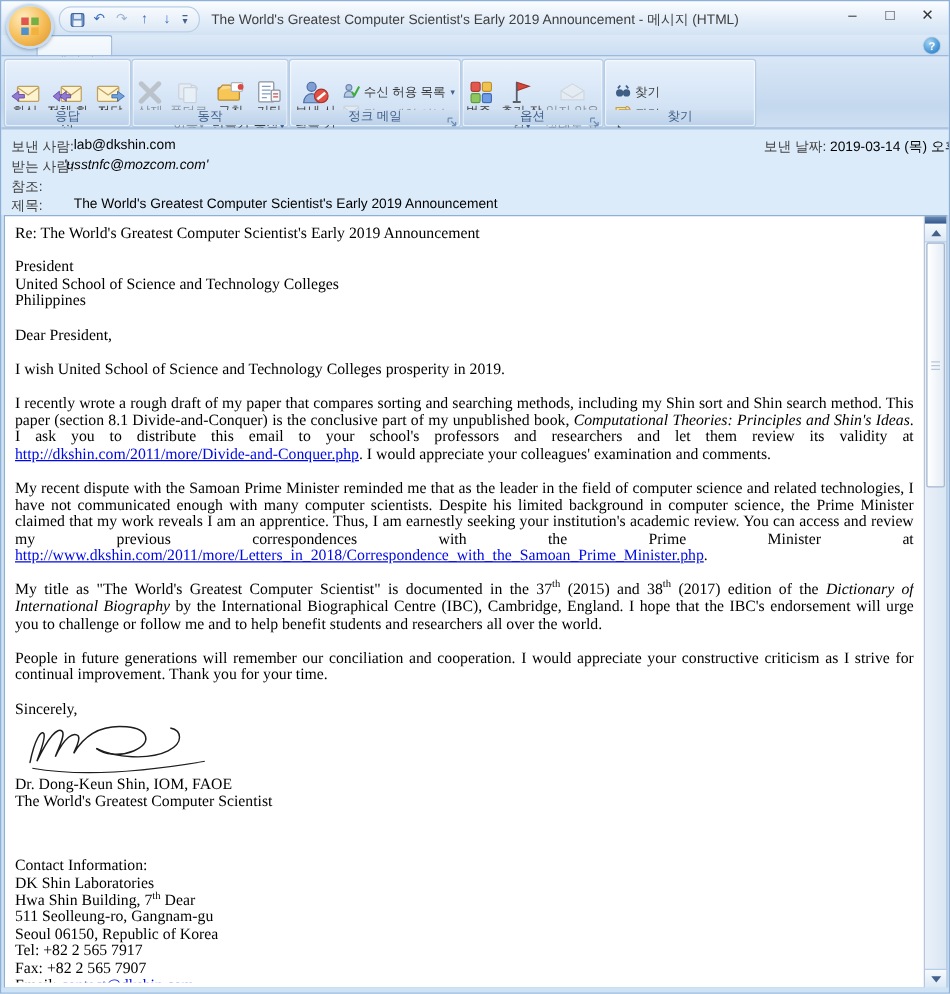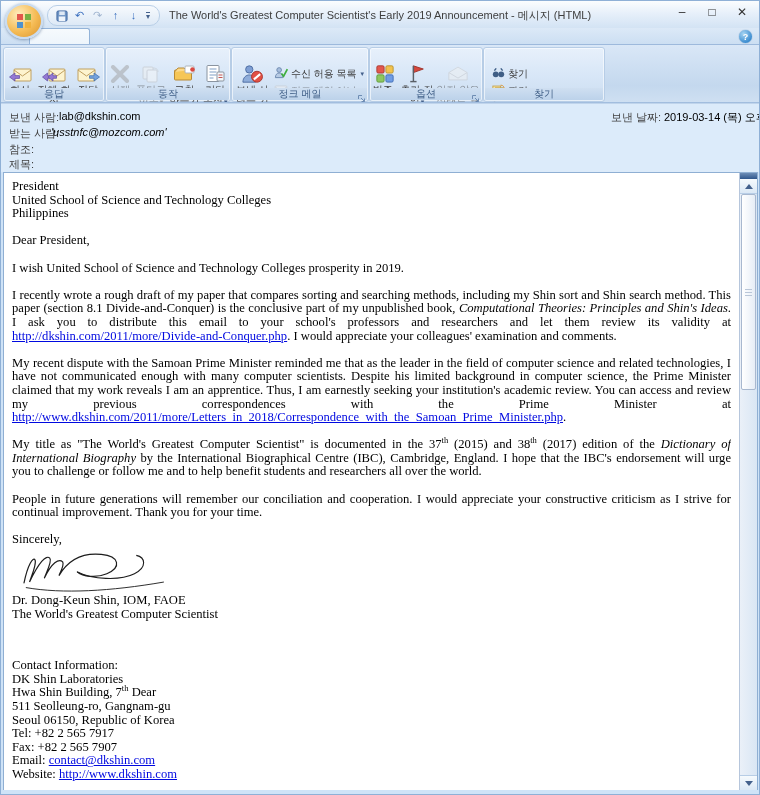--- a/index.html
+++ b/index.html
@@ -320,24 +320,26 @@
   <div class="hdr">
     <div class="hrow" style="left:8px;top:6px;"><span class="hlab">보낸 사람:</span></div>
     <div class="hrow" style="left:58px;top:6px;">lab@dkshin.com</div>
     <div class="hrow" style="left:610px;top:6px;"><span class="hlab">보낸 날짜:</span></div>
     <div class="hrow" style="left:663px;top:6px;">2019-03-14 (목) 오후 3:28</div>
     <div class="hrow" style="left:8px;top:22px;"><span class="hlab">받는 사람:</span></div>
     <div class="hrow" style="left:50px;top:22px;font-style:italic;">'usstnfc@mozcom.com'</div>
     <div class="hrow" style="left:8px;top:38px;"><span class="hlab">참조:</span></div>
     <div class="hrow" style="left:58px;top:38px;"></div>
     <div class="hrow" style="left:8px;top:53px;"><span class="hlab">제목:</span></div>
+    <div class="hrow" style="left:58px;top:53px;">The World's Greatest Computer Scientist's Early 2019 Announcement</div>
   </div>
 
   <div class="mail">
     <div class="mailcontent">
+      <p>Re: The World's Greatest Computer Scientist's Early 2019 Announcement</p>
       <p class="addr">
         <span>President</span><br>
         <span>United School of Science and Technology Colleges</span><br>
         <span>Philippines</span>
       </p>
       <p>Dear President,</p>
       <p>I wish United School of Science and Technology Colleges prosperity in 2019.</p>
       <p class="just"><span>I recently wrote a rough draft of my paper that compares sorting and searching methods, including my Shin sort and Shin search method. This paper (section 8.1 Divide-and-Conquer) is the conclusive part of my unpublished book, </span><span class="booktitle">Computational Theories: Principles and Shin's Ideas</span><span>. I ask you to distribute this email to your school's professors and researchers and let them review its validity at </span><a class="lnk" href="#">http://dkshin.com/2011/more/Divide-and-Conquer.php</a><span>. I would appreciate your colleagues' examination and comments.</span></p>
       <p class="just"><span>My recent dispute with the Samoan Prime Minister reminded me that as the leader in the field of computer science and related technologies, I have not communicated enough with many computer scientists. Despite his limited background in computer science, the Prime Minister claimed that my work reveals I am an apprentice. Thus, I am earnestly seeking your institution's academic review. You can access and review my previous correspondences with the Prime Minister at </span><a class="lnk" href="#">http://www.dkshin.com/2011/more/Letters_in_2018/Correspondence_with_the_Samoan_Prime_Minister.php</a><span>.</span></p>
       <p class="just"><span>My title as "The World's Greatest Computer Scientist" is documented in the 37</span><sup>th</sup><span> (2015) and 38</span><sup>th</sup><span> (2017) edition of the </span><span class="booktitle">Dictionary of International Biography</span><span> by the International Biographical Centre (IBC), Cambridge, England. I hope that the IBC's endorsement will urge you to challenge or follow me and to help benefit students and researchers all over the world.</span></p>

